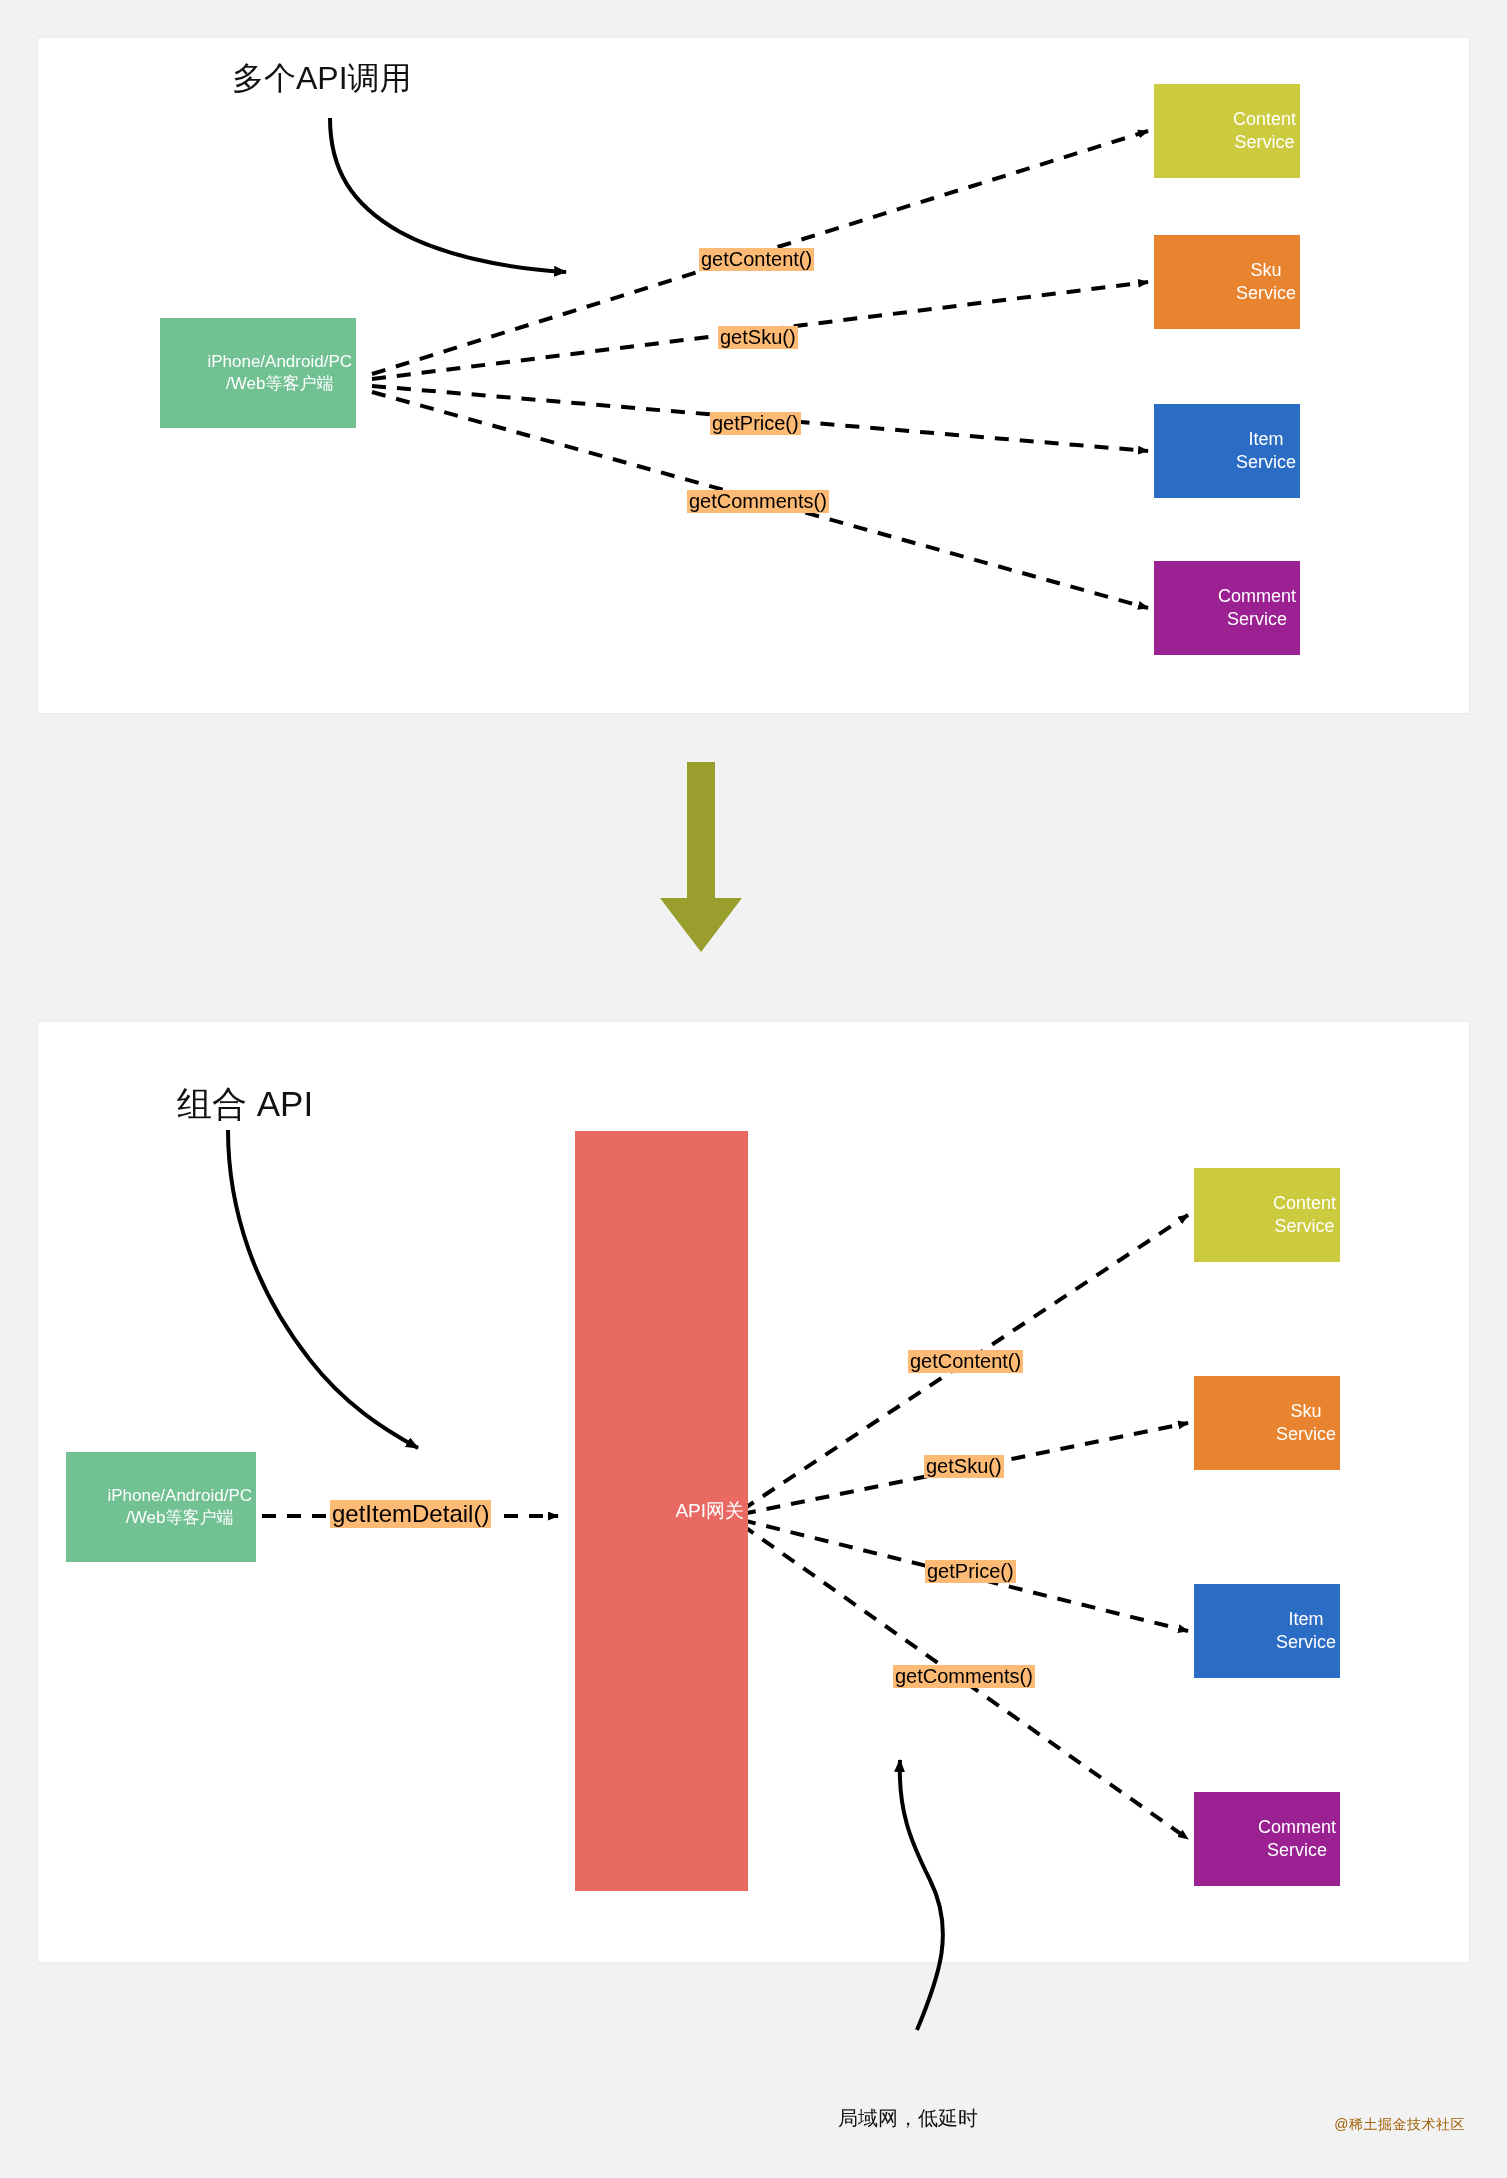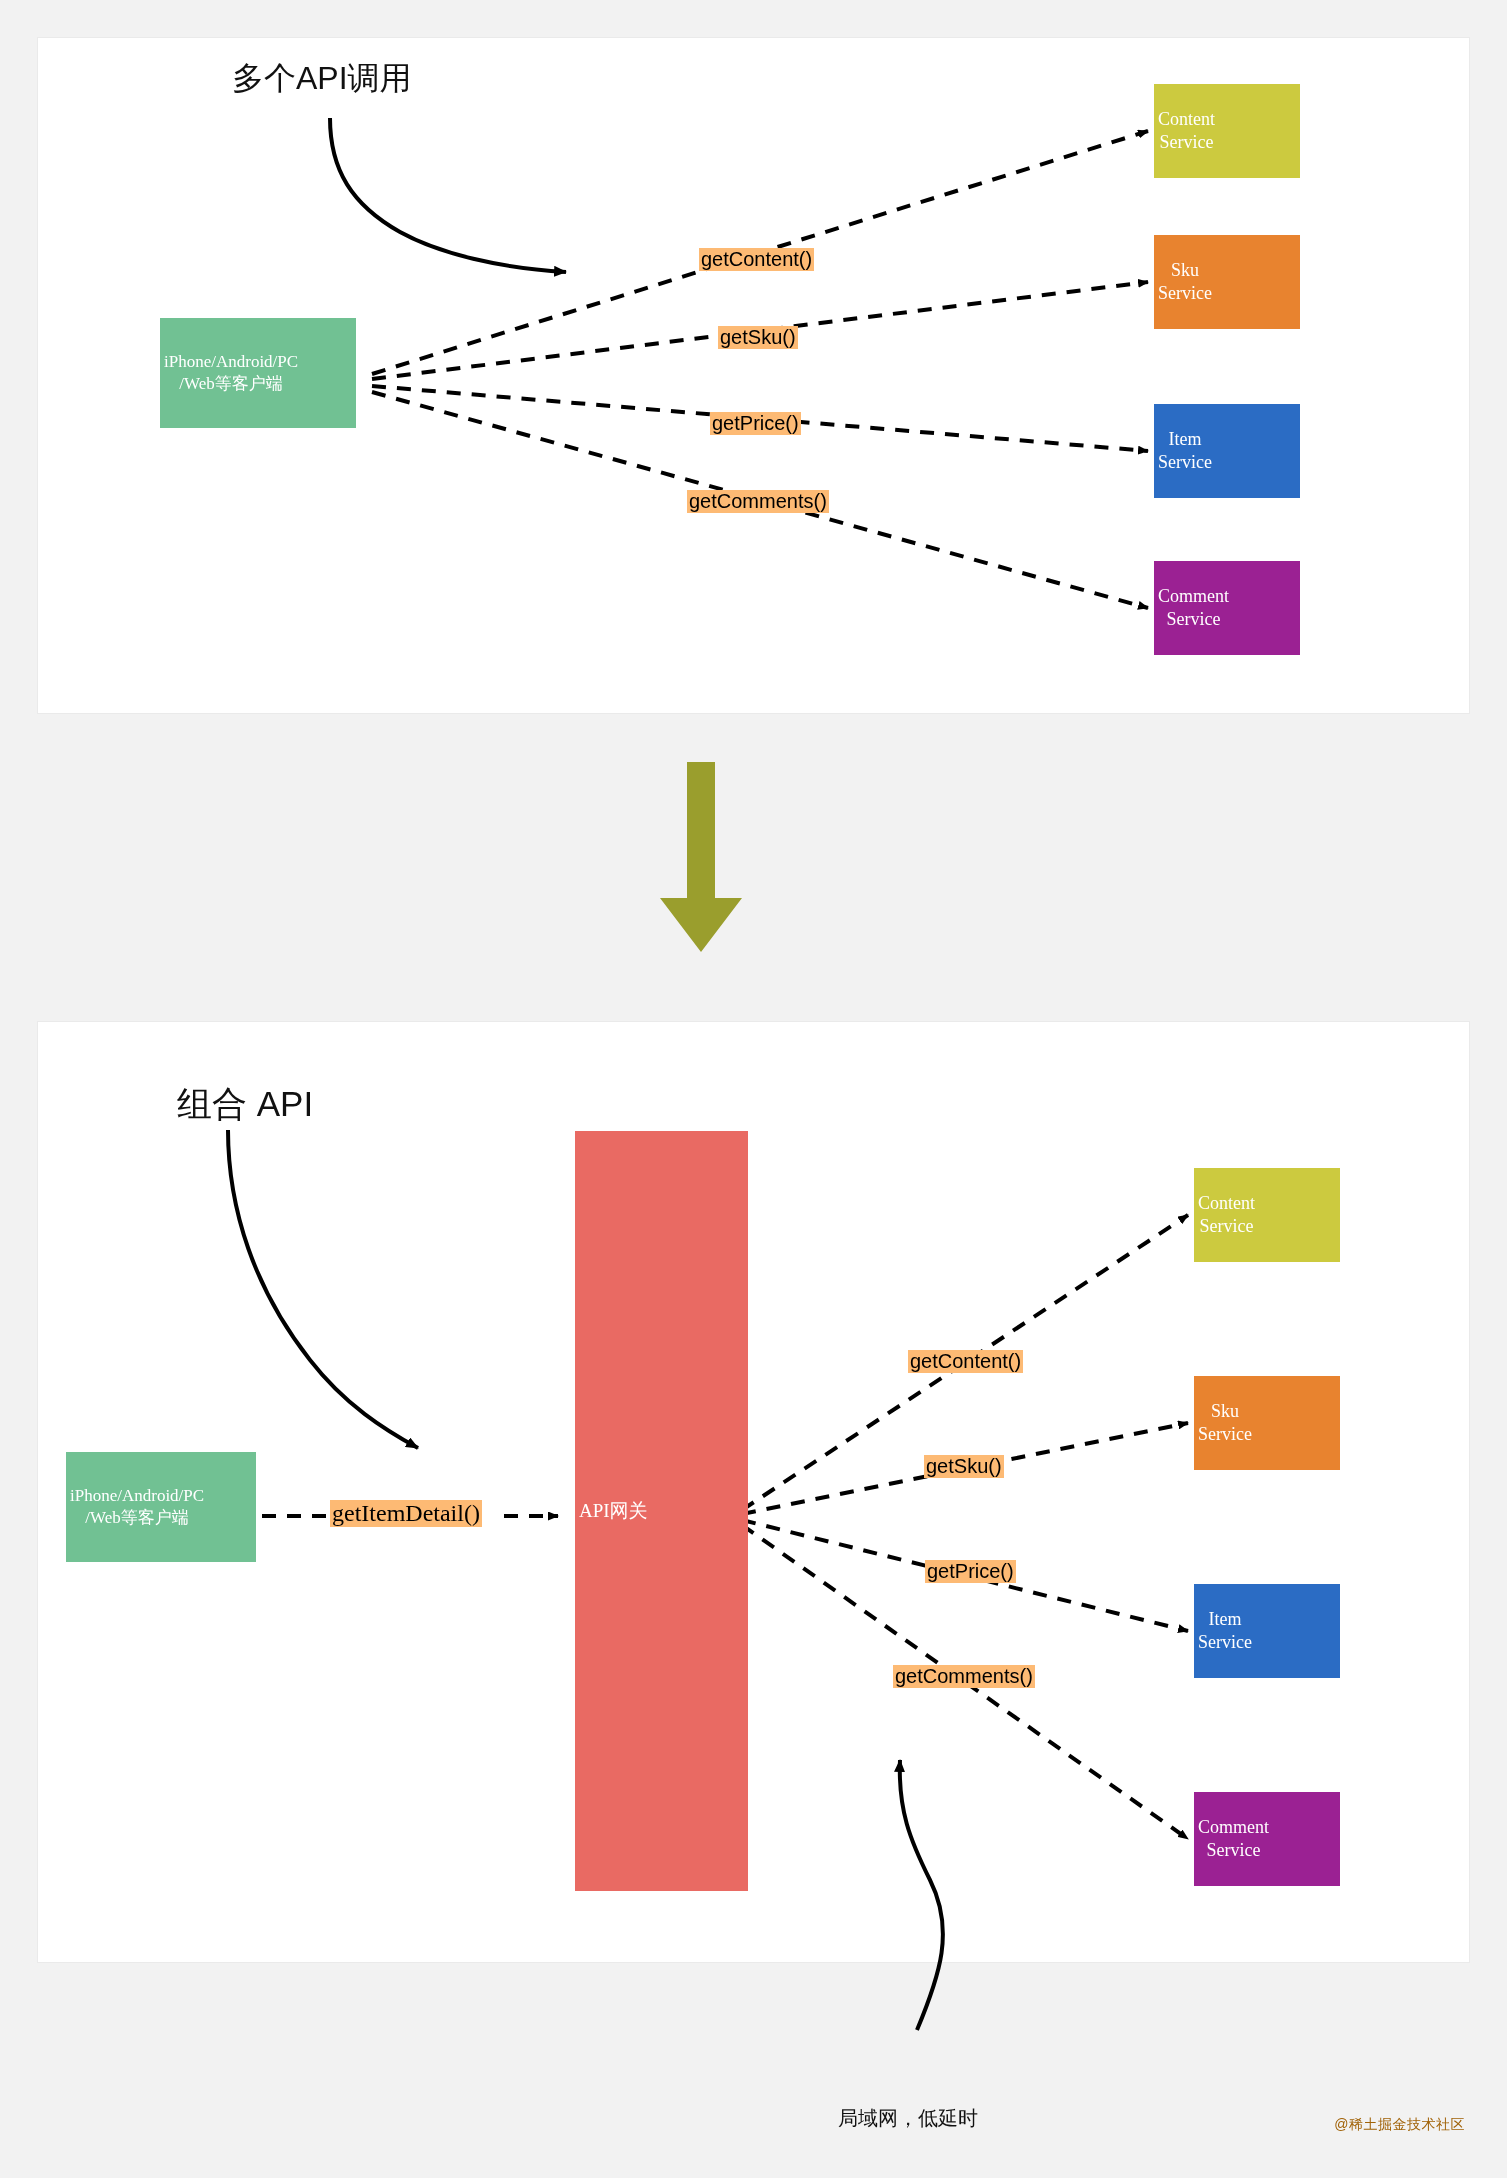--- a/index.html
+++ b/index.html
@@ -28,26 +28,25 @@
     left: 0; top: 0;
     width: 1507px;
     height: 2178px;
     pointer-events: none;
   }
 
   .node {
     position: absolute;
     display: flex;
     align-items: center;
-    justify-content: flex-start;
+    justify-content: flex-end;
     text-align: center;
     color: #ffffff;
     line-height: 1.28;
     box-sizing: border-box;
-    font-family: Liberation Serif, serif;
   }
   .node-text { display: block; padding: 0 4px; }
 
   
   #client-top {
     left: 160px; top: 318px; width: 196px; height: 110px;
     background: #71c193; font-size: 17px;
   }
   #svc-content-top { left: 1154px; top: 84px;  width: 146px; height: 94px;  background: #ccca3f; font-size: 18px; }
   #svc-sku-top     { left: 1154px; top: 235px; width: 146px; height: 94px;  background: #e8832f; font-size: 18px; }
@@ -85,21 +84,21 @@
     background: #fdba74;
     padding: 0 2px;
   }
   .edge-label.big { font-size: 24px; }
 
   #lbl-content-top  { left: 699px; top: 248px; }
   #lbl-sku-top      { left: 718px; top: 326px; }
   #lbl-price-top    { left: 710px; top: 412px; }
   #lbl-comments-top { left: 687px; top: 490px; }
 
-  #lbl-itemdetail   { left: 330px; top: 1500px; font-family: Liberation Serif, serif; }
+  #lbl-itemdetail   { left: 330px; top: 1500px; }
   #lbl-content-bot  { left: 908px; top: 1350px; }
   #lbl-sku-bot      { left: 924px; top: 1455px; }
   #lbl-price-bot    { left: 925px; top: 1560px; }
   #lbl-comments-bot { left: 893px; top: 1665px; }
 
   #watermark {
     position: absolute;
     right: 42px;
     top: 2116px;
     color: #a16207;

